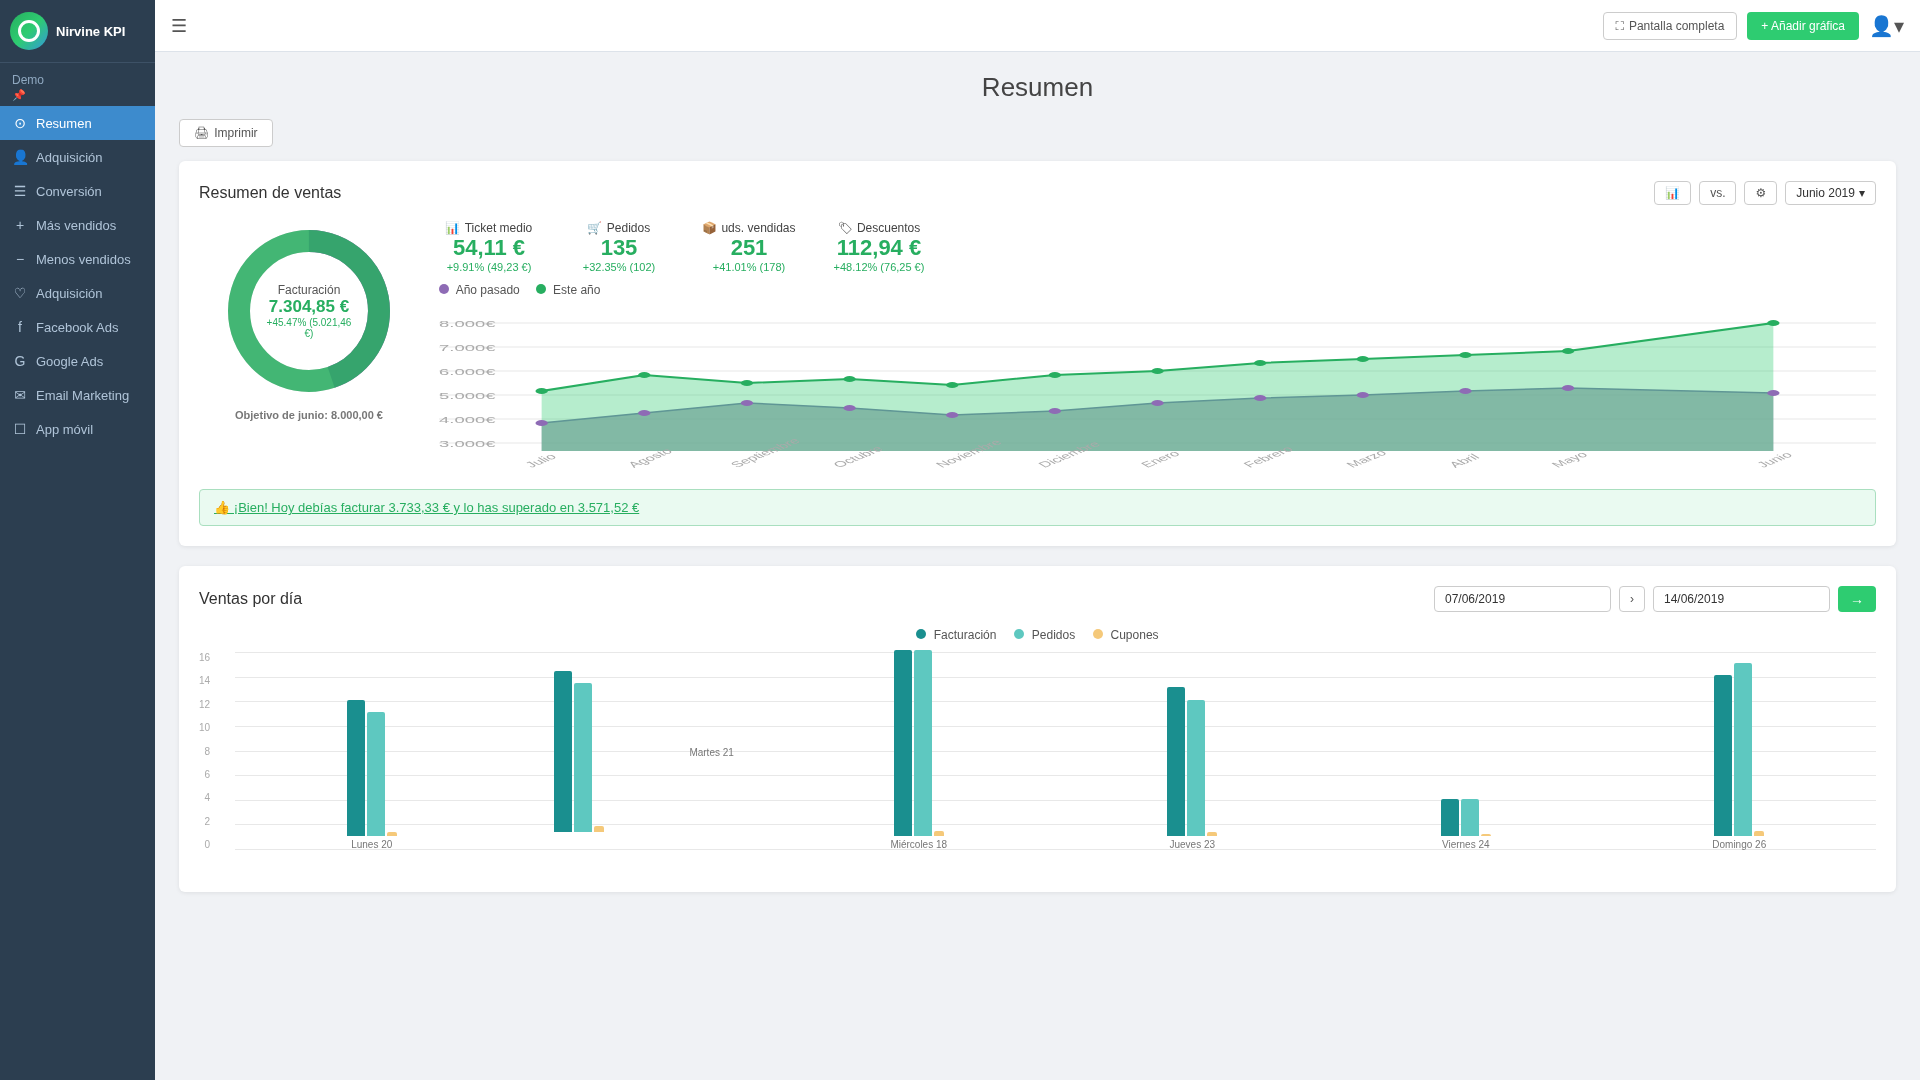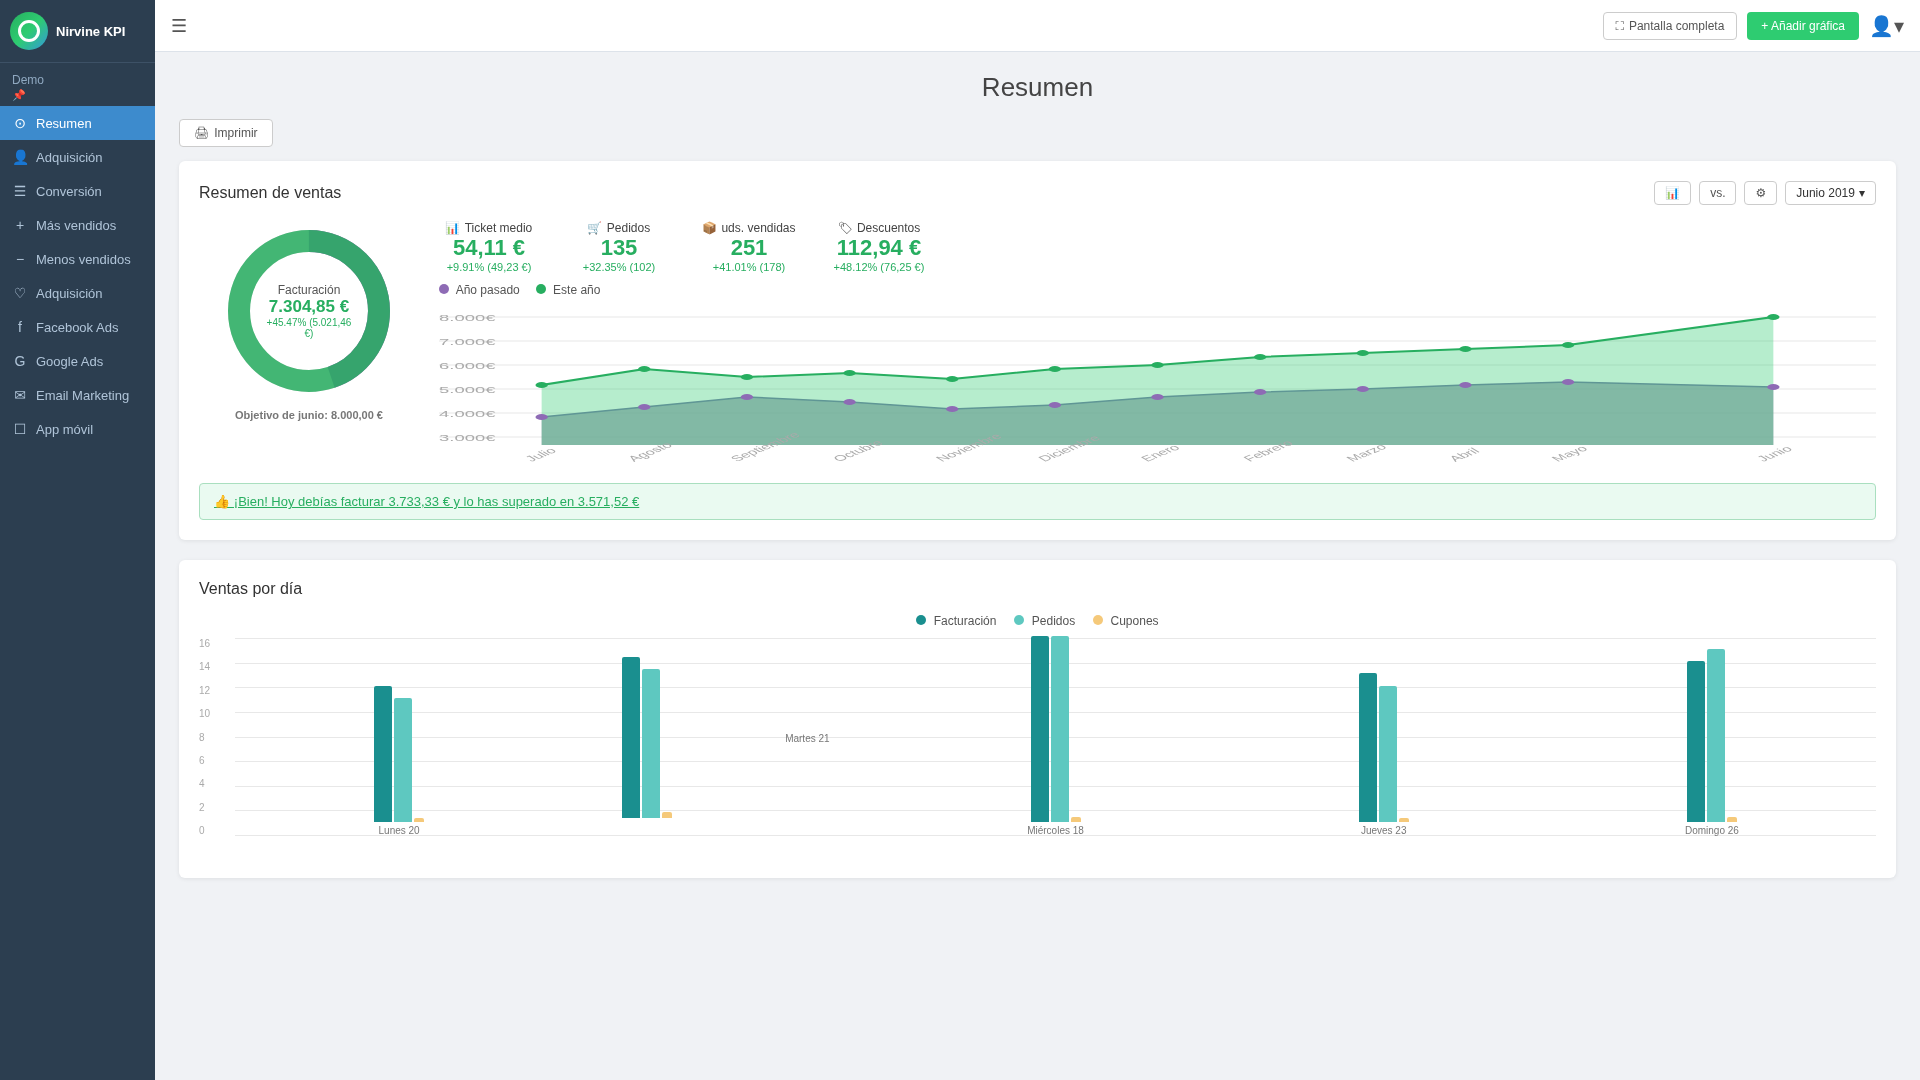--- a/index.html
+++ b/index.html
@@ -234,20 +234,21 @@
     }
     .stat-label { font-size: 12px; color: #444; font-weight: 500; display: flex; align-items: center; gap: 4px; justify-content: center; }
     .stat-value { font-size: 22px; font-weight: 700; color: #27ae60; }
     .stat-change { font-size: 11px; color: #27ae60; }
 
     
     .legend {
       display: flex;
       align-items: center;
       gap: 16px;
+      margin-bottom: 6px;
       font-size: 12px;
       color: #555;
     }
     .legend-dot {
       width: 10px;
       height: 10px;
       border-radius: 50%;
       display: inline-block;
       margin-right: 4px;
     }
@@ -548,41 +549,47 @@
           </div>
         </div>
       </div>
 
       <div class="alert-bar">👍 ¡Bien! Hoy debías facturar 3.733,33 € y lo has superado en 3.571,52 €</div>
     </div>
 
     <div class="card">
       <div class="card-header">
         <span class="card-title">Ventas por día</span>
+        <div class="bar-chart-header">
+          <input type="text" class="date-input" value="07/06/2019" style="">
+          <button class="nav-arrow">›</button>
+          <input type="text" class="date-input" value="14/06/2019" style="">
+          <button class="nav-arrow-green">→</button>
+        </div>
       </div>
 
       <div class="bar-chart-area">
         <div class="bar-legend">
           <span>
             <span class="legend-dot" style="background:#1a8f8f;"></span>
             <span>Facturación</span>
           </span>
           <span>
             <span class="legend-dot" style="background:#5ec8c0;"></span>
             <span>Pedidos</span>
           </span>
           <span>
             <span class="legend-dot" style="background:#f5c97a;"></span>
             <span>Cupones</span>
           </span>
         </div>
 
         <div style="position:relative; padding-left:36px; height:220px;">
 
-          <div style="position:absolute;left:0;top:0;bottom:22px;display:flex;flex-direction:column;justify-content:space-between;font-size:10px;color:#aaa;">
+          <div style="position:absolute;left:0;top:0;bottom:22px;display:flex;flex-direction:column;justify-content:space-between;font-size:10px;color:#aaa;align-items:flex-end;">
             <span>16</span>
               <span>14</span>
               <span>12</span>
               <span>10</span>
               <span>8</span>
               <span>6</span>
               <span>4</span>
               <span>2</span>
               <span>0</span>
           </div>
@@ -629,20 +636,28 @@
               <div style="flex: 1 1 0%; display: flex; flex-direction: column; align-items: center; justify-content: flex-end; height: 100%; padding: 0px 4px;">
                 <div style="display: flex; align-items: flex-end; gap: 2px; width: 100%; justify-content: center;">
     <div style="width:18px;height:149px;background:#1a8f8f;border-radius:2px 2px 0 0;"></div>
     <div style="width:18px;height:136px;background:#5ec8c0;border-radius:2px 2px 0 0;"></div>
     <div style="width:10px;height:4px;background:#f5c97a;border-radius:2px 2px 0 0;"></div>
   </div>
                 <div style="font-size: 10px; color: rgb(119, 119, 119); text-align: center; margin-top: 3px; width: 100%;">Jueves 23</div>
               </div>
               <div style="flex: 1 1 0%; display: flex; flex-direction: column; align-items: center; justify-content: flex-end; height: 100%; padding: 0px 4px;">
                 <div style="display: flex; align-items: flex-end; gap: 2px; width: 100%; justify-content: center;">
+    <div style="width:18px;height:37px;background:#1a8f8f;border-radius:2px 2px 0 0;"></div>
+    <div style="width:18px;height:37px;background:#5ec8c0;border-radius:2px 2px 0 0;"></div>
+    <div style="width:10px;height:2px;background:#f5c97a;border-radius:2px 2px 0 0;"></div>
+  </div>
+                <div style="font-size: 10px; color: rgb(119, 119, 119); text-align: center; margin-top: 3px; width: 100%;">Viernes 24</div>
+              </div>
+              <div style="flex: 1 1 0%; display: flex; flex-direction: column; align-items: center; justify-content: flex-end; height: 100%; padding: 0px 4px;">
+                <div style="display: flex; align-items: flex-end; gap: 2px; width: 100%; justify-content: center;">
     <div style="width:18px;height:161px;background:#1a8f8f;border-radius:2px 2px 0 0;"></div>
     <div style="width:18px;height:173px;background:#5ec8c0;border-radius:2px 2px 0 0;"></div>
     <div style="width:10px;height:5px;background:#f5c97a;border-radius:2px 2px 0 0;"></div>
   </div>
                 <div style="font-size: 10px; color: rgb(119, 119, 119); text-align: center; margin-top: 3px; width: 100%;">Domingo 26</div>
               </div>
             </div>
         </div>
       </div>
     </div>

